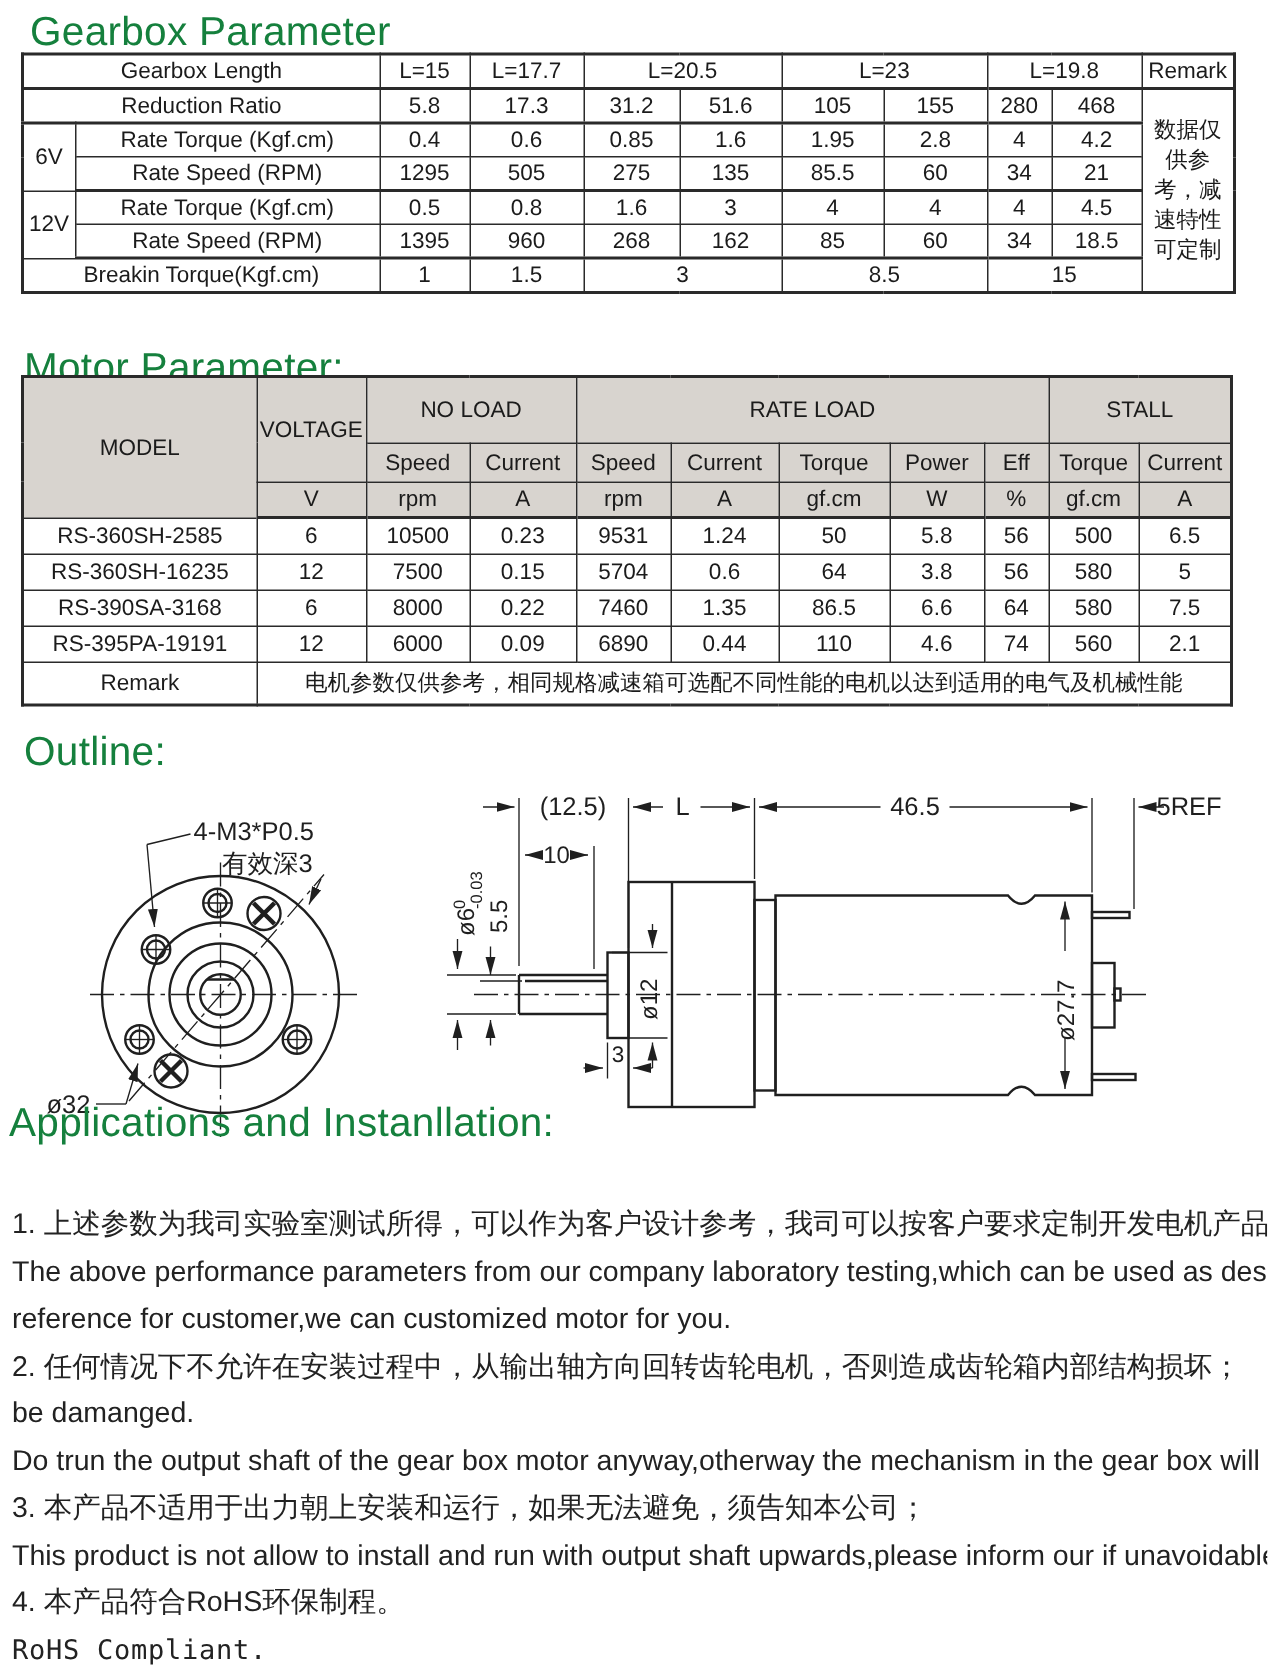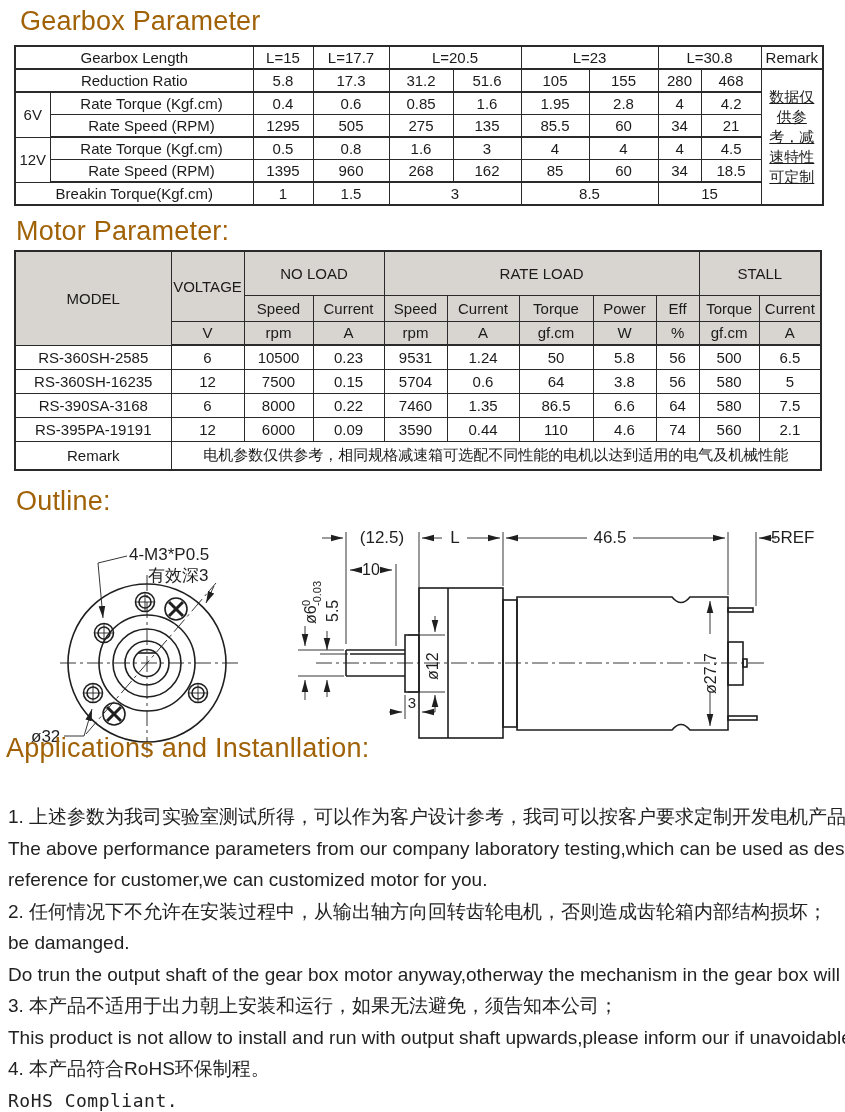--- a/index.html
+++ b/index.html
@@ -1,25 +1,25 @@
 <!DOCTYPE html>
 <html><head>
 <meta charset="utf-8">
 <style>
   html,body{margin:0;padding:0;background:#fff;}
   .page{position:relative;width:845px;height:1112px;background:#fff;overflow:hidden;
         font-family:"Liberation Sans",sans-serif;color:#1b1b1b;}
-  .sec-title{position:absolute;font-size:27px;letter-spacing:0.2px;color:#a16207;white-space:nowrap;}
+  .sec-title{position:absolute;font-size:27px;letter-spacing:0.2px;color:#15803d;white-space:nowrap;}
   table{border-collapse:collapse;table-layout:fixed;position:absolute;background:#fff;
         border:2px solid #2a2a2a;}
   td,th{border:1px solid #2a2a2a;text-align:center;vertical-align:middle;padding:0;
         font-size:15px;font-weight:normal;overflow:hidden;white-space:nowrap;color:#1b1b1b;}
   .gb td{height:21px;line-height:20px;}
   .bb2{border-bottom-width:2px;}
-  .remark-v{white-space:normal;line-height:20px;padding:0 1px;text-decoration:underline;}
+  .remark-v{white-space:normal;line-height:20px;padding:0 1px;}
   .mt .hd{background:#d8d4cf;}
   .mt .r1{height:44px;}
   .mt .r2{height:26px;}
   .mt .r3{height:24px;}
   .mt .rd{height:24px;}
   .mt .rr{height:29px;}
   .mt .remark-h{white-space:nowrap;font-size:15px;margin-top:16px;}
   .apps{position:absolute;left:8px;top:801px;width:837px;}
   .apps .line{font-size:19px;line-height:31.5px;white-space:nowrap;color:#222;}
   .apps .mono{font-family:"DejaVu Sans Mono",monospace;font-size:18px;letter-spacing:0.5px;}
@@ -29,42 +29,42 @@
   .ol{stroke:#1f1f1f;stroke-width:1.6;fill:none;}
   .dim{stroke:#1f1f1f;stroke-width:0.9;fill:none;}
 </style>
 </head>
 <body>
 
 <div class="page">
 
   <div class="sec-title" style="left:20px;top:6px;">Gearbox Parameter</div>
 
-  <table class="gb" style="left:14px;top:45px;width:808px;">
+  <table class="gb" style="left:14px;top:35px;width:808px;">
     <colgroup>
       <col style="width:35px">
         <col style="width:203px">
         <col style="width:60px">
         <col style="width:76px">
       <col style="width:64px">
         <col style="width:68px">
         <col style="width:68px">
         <col style="width:69px">
       <col style="width:43px">
         <col style="width:60px">
         <col style="width:62px">
     </colgroup>
     <tbody>
         <tr>
       <td colspan="2" class="bb2">Gearbox Length</td>
       <td class="bb2">L=15</td>
       <td class="bb2">L=17.7</td>
       <td colspan="2" class="bb2">L=20.5</td>
       <td colspan="2" class="bb2">L=23</td>
-      <td colspan="2" class="bb2">L=30.8</td>
+      <td colspan="2" class="bb2">L=19.8</td>
       <td class="bb2">Remark</td>
     </tr>
     <tr>
       <td colspan="2" class="bb2">Reduction Ratio</td>
       <td class="bb2">5.8</td>
       <td class="bb2">17.3</td>
       <td class="bb2">31.2</td>
       <td class="bb2">51.6</td>
       <td class="bb2">105</td>
       <td class="bb2">155</td>
@@ -122,21 +122,21 @@
       <td colspan="2">Breakin Torque(Kgf.cm)</td>
       <td>1</td>
       <td>1.5</td>
       <td colspan="2">3</td>
       <td colspan="2">8.5</td>
       <td colspan="2">15</td>
     </tr>
   </tbody>
     </table>
 
-  <div class="sec-title" style="left:16px;top:216px;">Motor Parameter:</div>
+  <div class="sec-title" style="left:16px;top:230px;">Motor Parameter:</div>
 
   <table class="mt" style="left:14px;top:250px;width:806px;">
     <colgroup>
       <col style="width:156px">
         <col style="width:73px">
         <col style="width:69px">
         <col style="width:71px">
       <col style="width:63px">
         <col style="width:72px">
         <col style="width:74px">
@@ -213,21 +213,21 @@
       <td>6.6</td>
       <td>64</td>
       <td>580</td>
       <td>7.5</td>
     </tr>
     <tr class="rd">
       <td>RS-395PA-19191</td>
       <td>12</td>
       <td>6000</td>
       <td>0.09</td>
-      <td>3590</td>
+      <td>6890</td>
       <td>0.44</td>
       <td>110</td>
       <td>4.6</td>
       <td>74</td>
       <td>560</td>
       <td>2.1</td>
     </tr>
     <tr class="rr">
       <td>Remark</td>
       <td colspan="10" class="remark-h">电机参数仅供参考，相同规格减速箱可选配不同性能的电机以达到适用的电气及机械性能</td>

